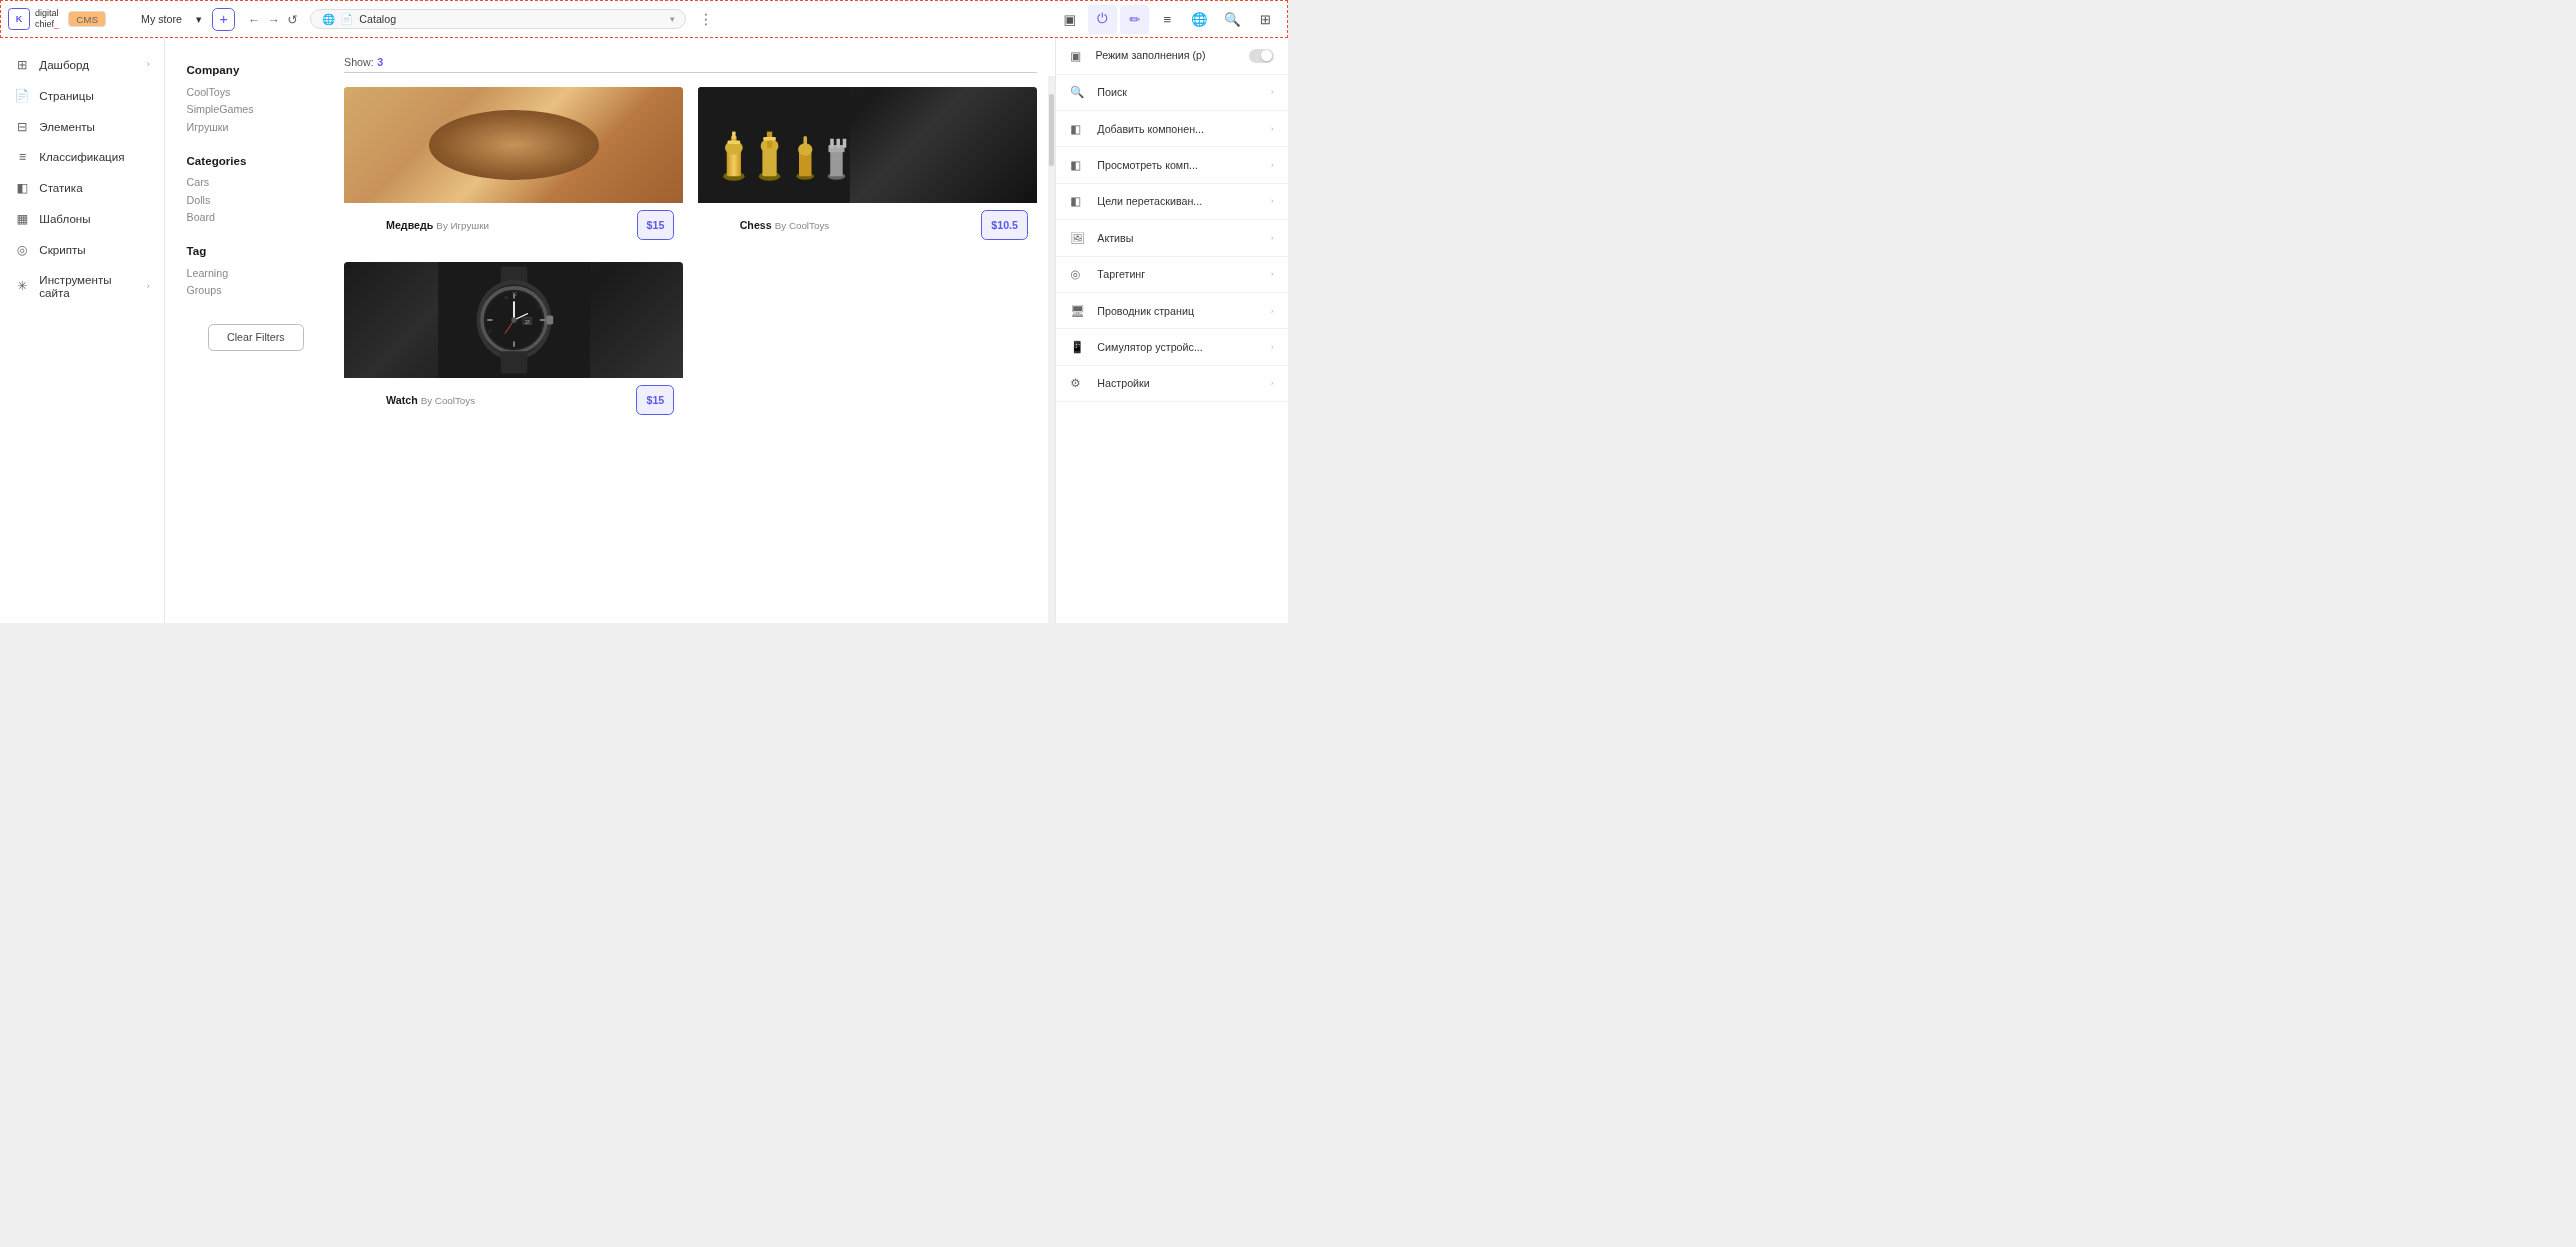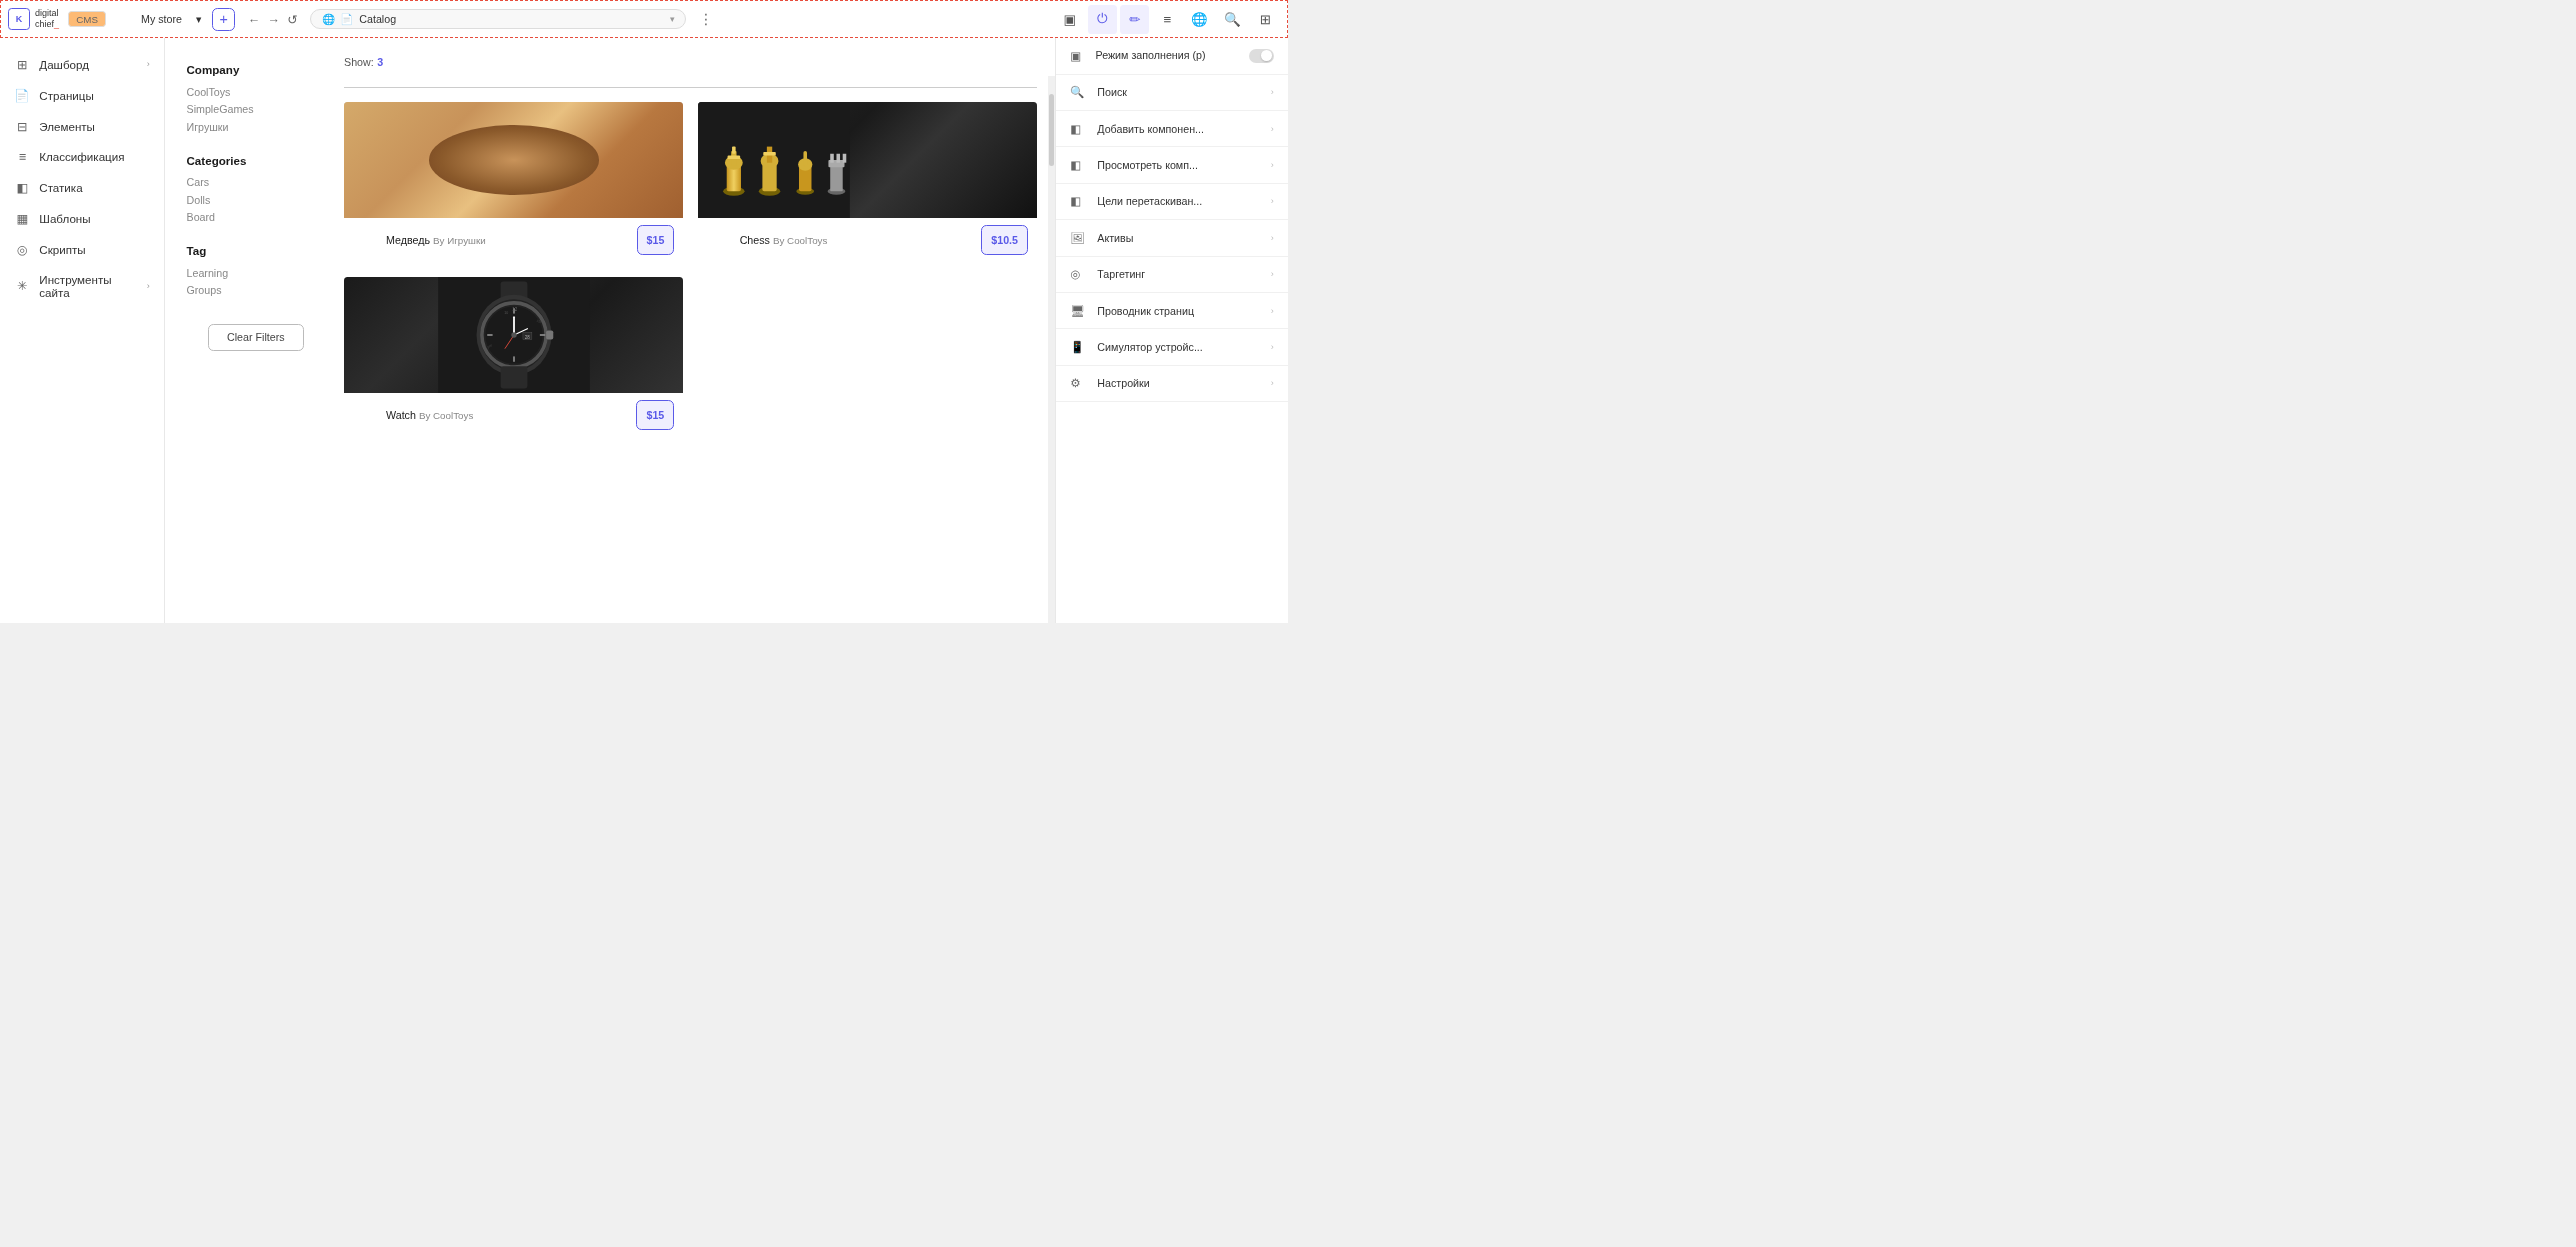--- a/index.html
+++ b/index.html
@@ -158,21 +158,21 @@
     }
     .filter-option {
       font-size: 10.7px;
       color: #888;
       padding: 2.7px 0;
       cursor: pointer;
     }
     .show-bar {
       display: flex; align-items: center;
       border-bottom: 0.9px solid #ccc;
-      padding-bottom: 19px;
+      padding-bottom: 4px;
       margin-bottom: 14.3px;
       font-size: 10.7px; color: #555;
       gap: 3.6px;
     }
     .show-bar .show-num { color: #5a5ae8; font-weight: 600; }
 
     .products-grid {
       flex: 1;
       padding: 0 18px 0 0;
     }
@@ -225,21 +225,21 @@
     .product-info {
       display: flex; align-items: center;
       padding: 7.2px 9px;
       gap: 7.2px;
     }
     .product-name {
       flex: 1;
       font-size: 10.7px;
       color: #1a1a1a;
     }
-    .product-name strong { font-weight: 400; padding-left: 33px; }
+    .product-name strong { font-weight: 700; padding-left: 33px; }
     .product-name .by { color: #888; font-weight: 400; font-size: 9.8px; }
     .price-badge {
       background: #f0effe;
       color: #5a5ae8;
       border: 1.3px solid #5a5ae8;
       border-radius: 5.4px;
       padding: 8px 9px;
       font-size: 10.7px;
       font-weight: 600;
       white-space: nowrap;

